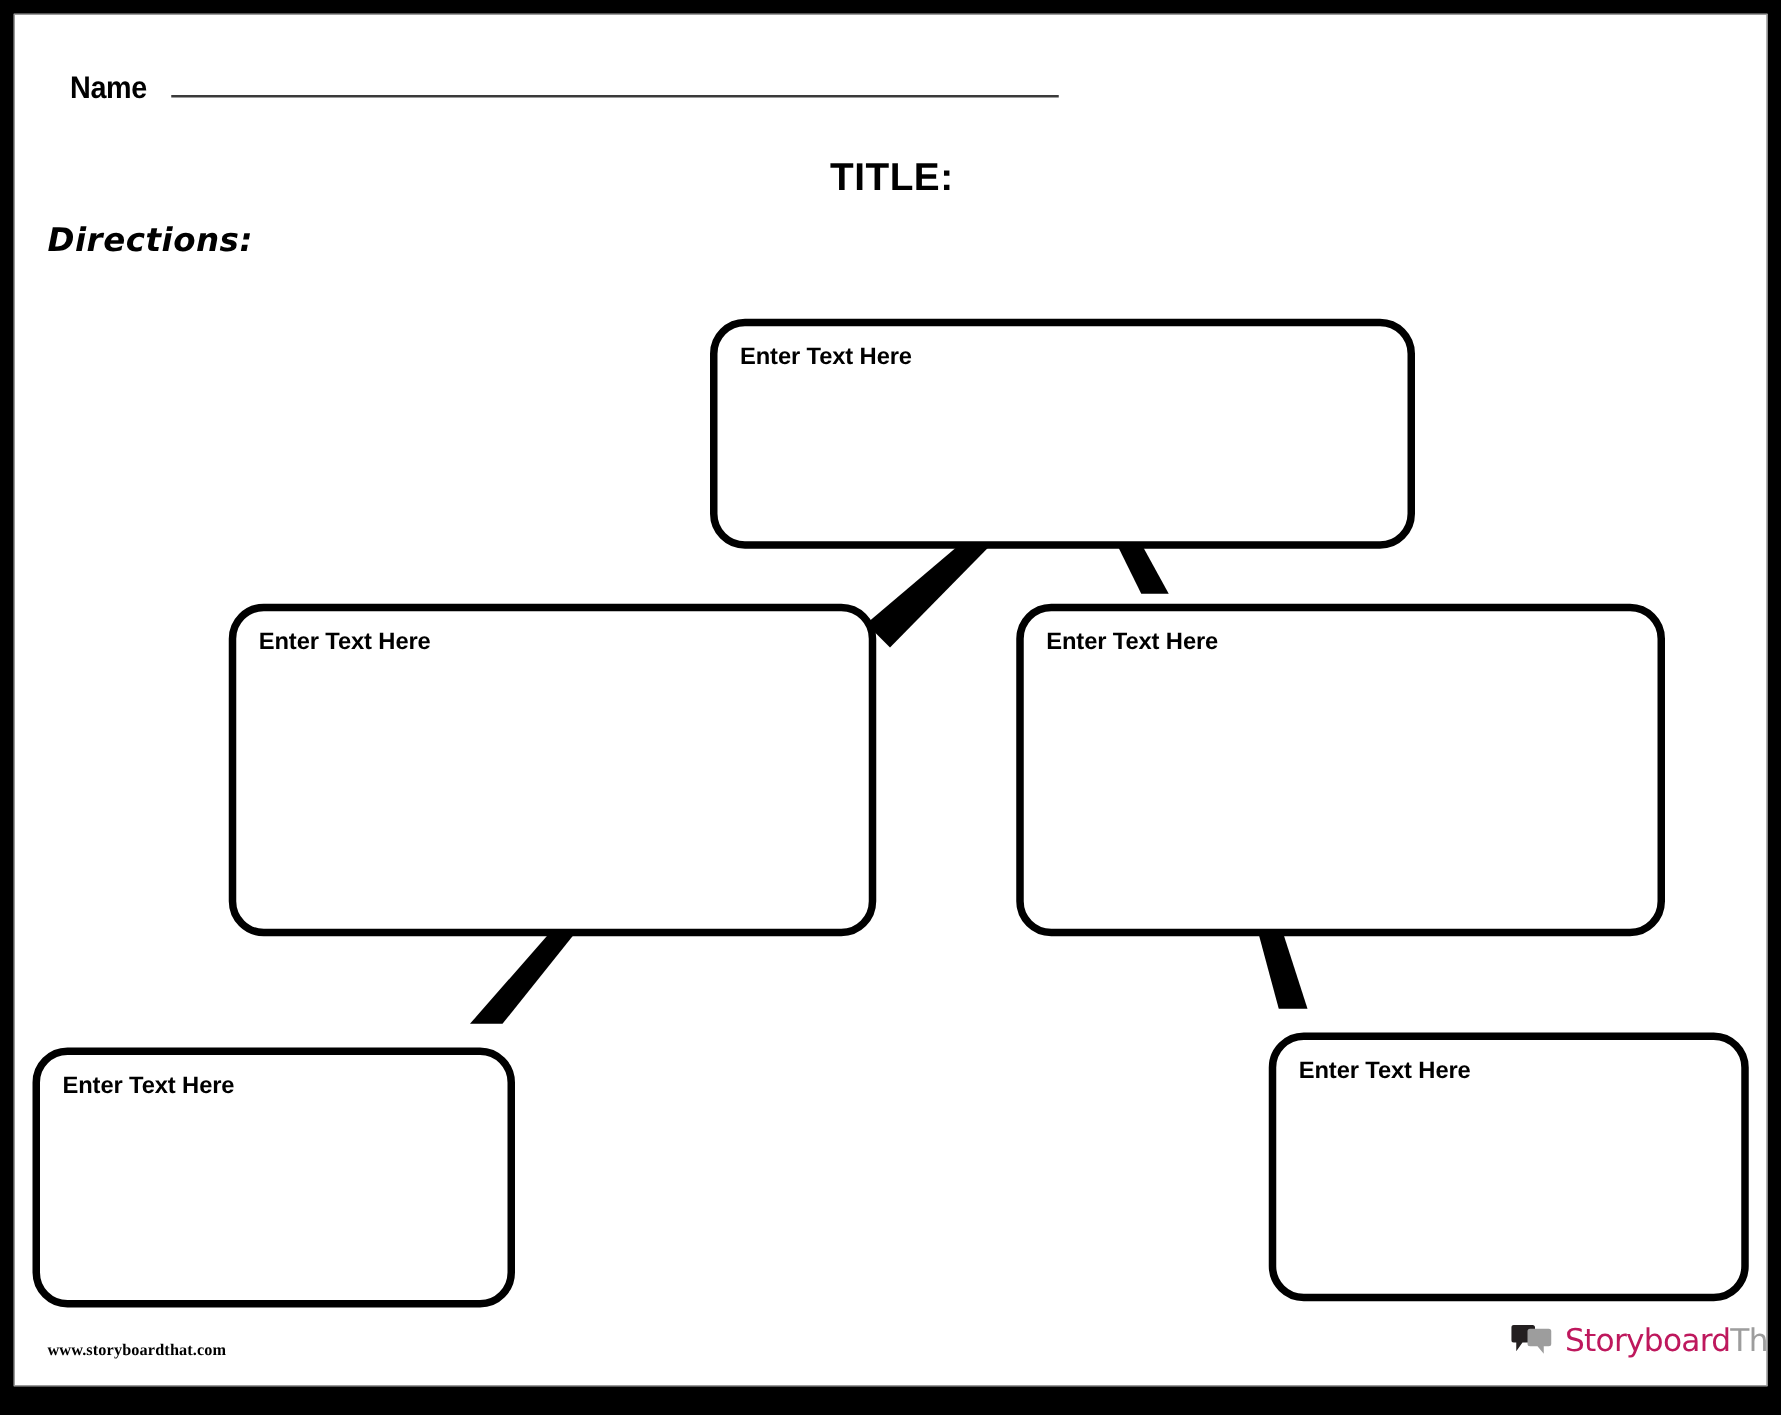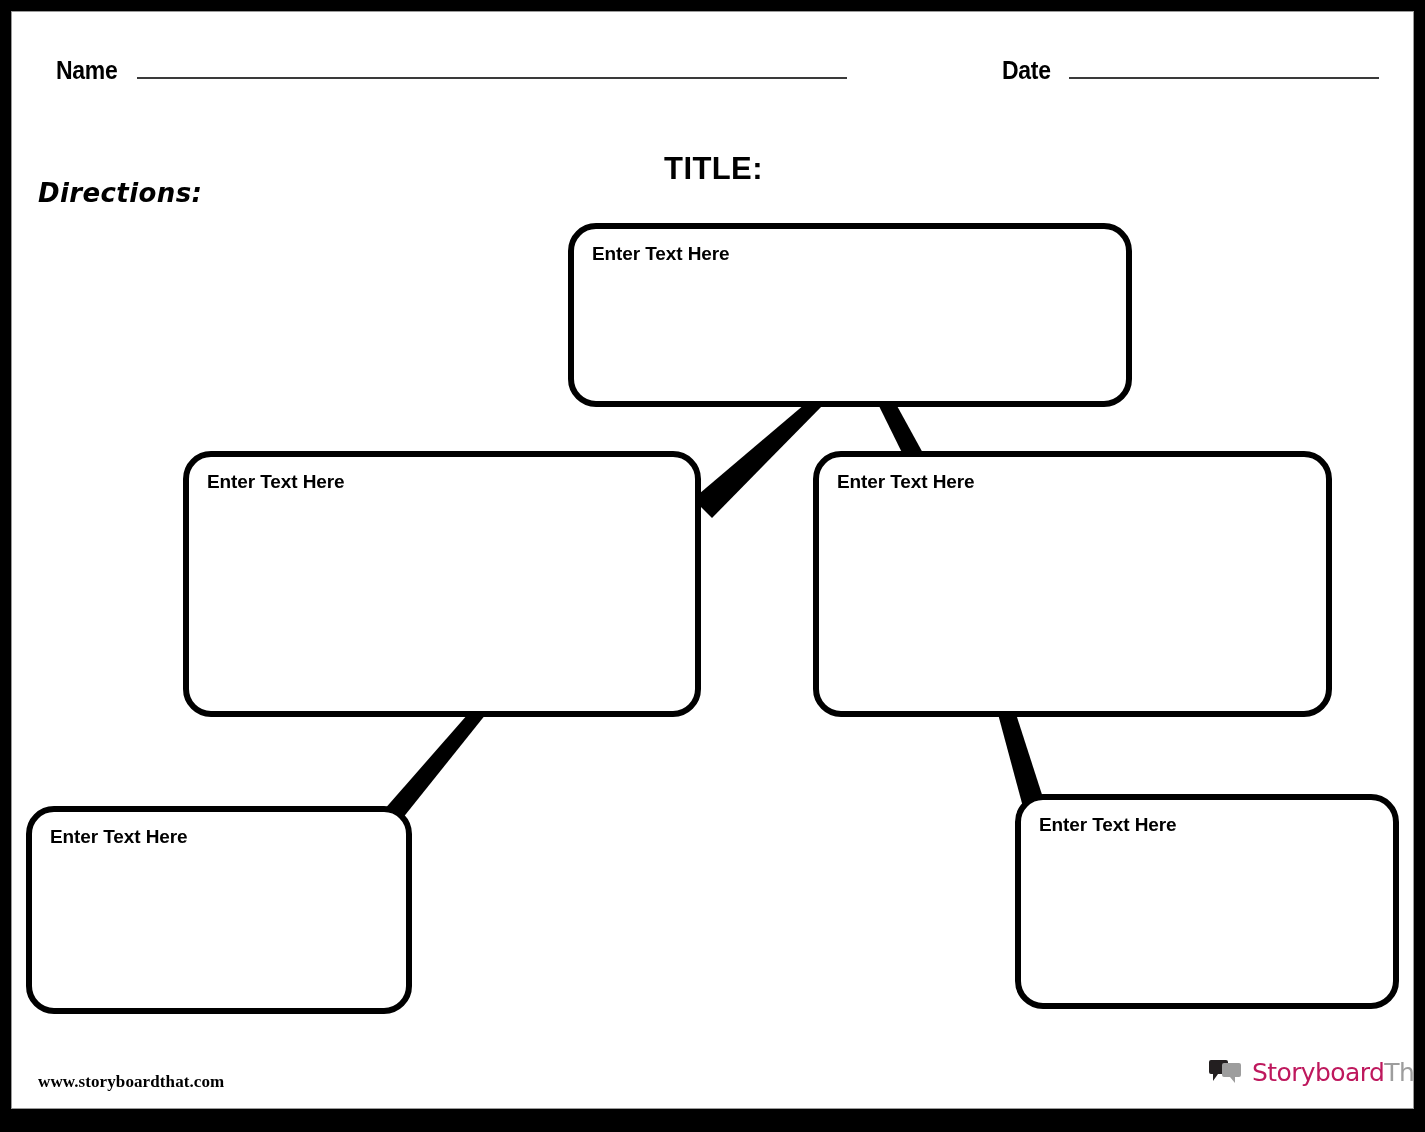--- a/index.html
+++ b/index.html
@@ -68,21 +68,20 @@
     position: absolute;
     left: 0;
     top: 112px;
     width: 1403px;
     text-align: center;
     font-family: "Liberation Sans Narrow", "Liberation Sans", sans-serif;
     font-weight: bold;
     font-size: 31px;
     letter-spacing: 0.4px;
     color: #000000;
-    margin-top: 27px;
   }
 
   #directions-label {
     position: absolute;
     left: 26px;
     top: 166px;
     font-family: "DejaVu Sans", sans-serif;
     font-style: italic;
     font-weight: bold;
     font-size: 26px;
@@ -106,20 +105,21 @@
     height: 1098px;
   }
 
   .node-box {
     position: absolute;
     box-sizing: border-box;
     background: #ffffff;
     border: 6px solid #000000;
     border-radius: 28px;
     z-index: 2;
+    margin-top: 32px;
   }
   .node-label {
     position: absolute;
     left: 18px;
     top: 14px;
     font-family: "Liberation Sans Narrow", "Liberation Sans", sans-serif;
     font-weight: bold;
     font-size: 19px;
     letter-spacing: -0.1px;
     color: #000000;
@@ -132,21 +132,21 @@
   #node-leaf-a    { left:  14px; top: 794px; width: 386px; height: 208px; }
   #node-leaf-b    { left: 1003px; top: 782px; width: 384px; height: 215px; }
 
   
   #footer-url {
     position: absolute;
     left: 26px;
     top: 1060px;
     font-family: "Liberation Serif", serif;
     font-weight: bold;
-    font-size: 17px;
+    font-size: 13px;
     letter-spacing: 0.1px;
     color: #000000;
   }
   #brand-logo {
     position: absolute;
     left: 1197px;
     top: 1047px;
     display: flex;
     align-items: center;
     gap: 9px;
@@ -165,24 +165,20 @@
 <body>
 
 <div id="worksheet-frame">
   <div id="page-sheet">
 
     <div class="field-row" id="name-field-row">
       <span class="field-label">Name</span>
       <span class="field-rule" id="name-rule"></span>
     </div>
 
-    <div class="field-row" id="date-field-row">
-      <span class="field-label">Date</span>
-      <span class="field-rule" id="date-rule"></span>
-    </div>
 
     <div id="page-title">TITLE:</div>
 
     <div id="directions-label">Directions:</div>
 
     <div id="diagram-canvas">
 
       <svg id="connector-layer" viewBox="0 0 1403 1098">
 
         <polygon points="793,392 812,392 700,506 681,487" fill="#000000"></polygon>

